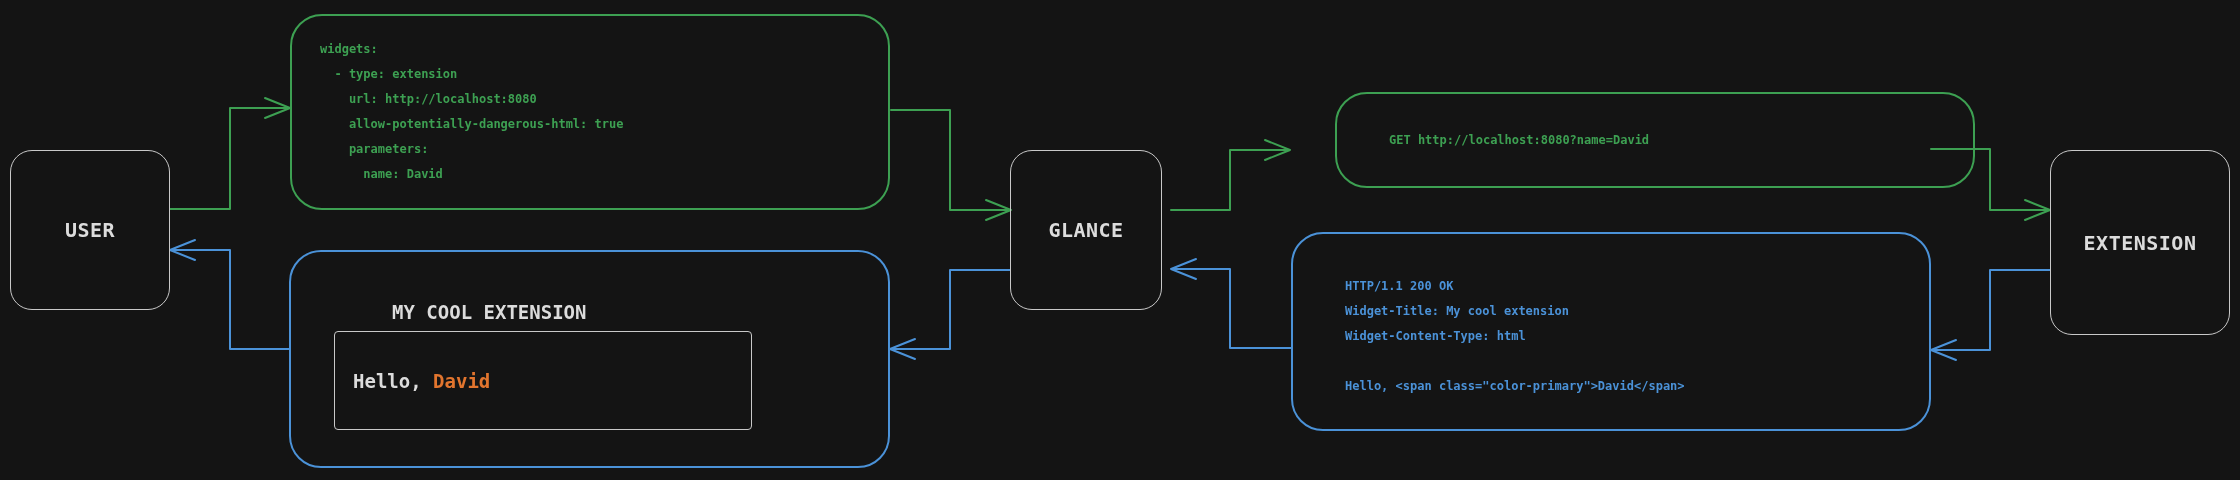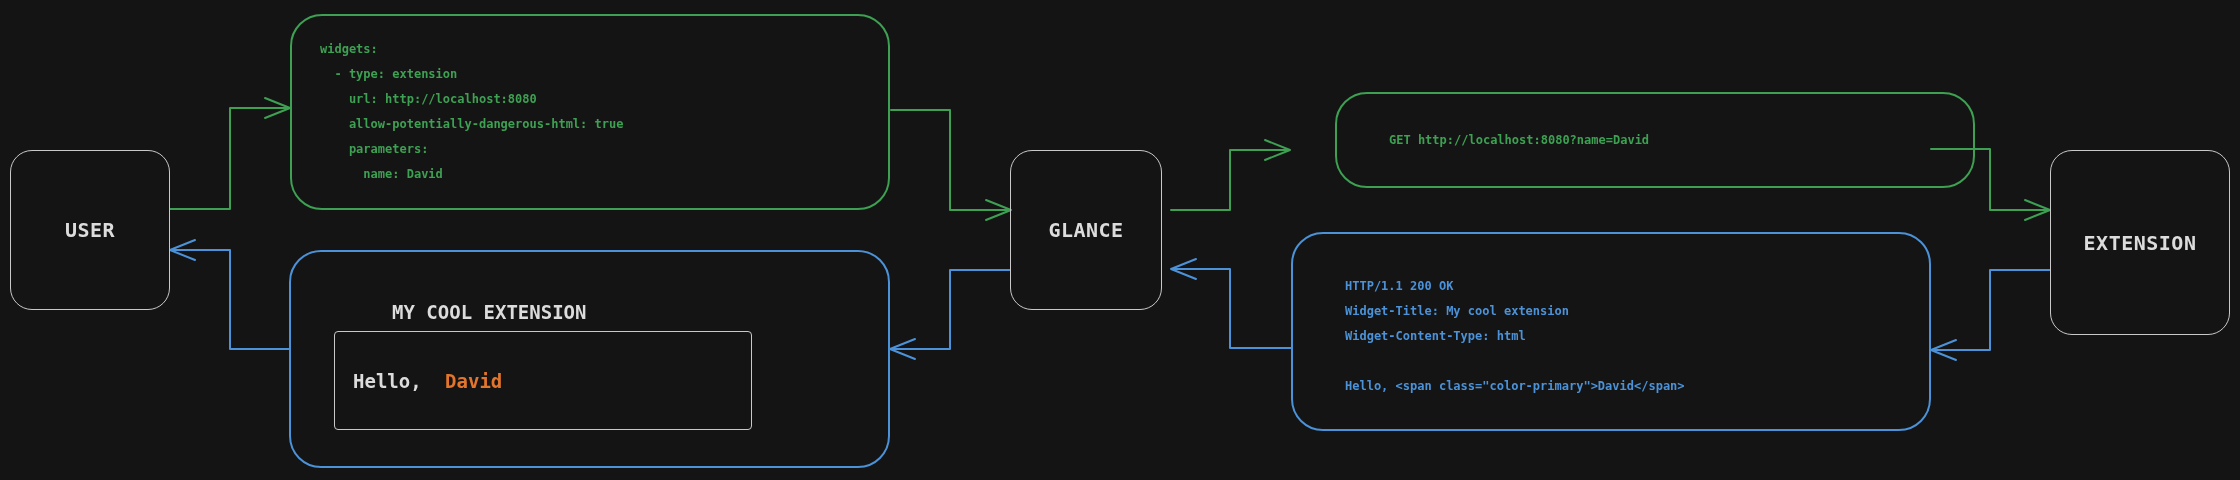--- a/index.html
+++ b/index.html
@@ -46,21 +46,21 @@
   }
   .widget-inner{
     position:absolute;left:43px;top:79px;width:418px;height:99px;
     border:1.5px solid var(--node_border,#C9C9C9);
     border-radius:4px;
     display:flex;align-items:center;
     padding-left:18px;box-sizing:border-box;
     font-size:19px;
   }
   .greeting-prefix{color:var(--text_light,#DCDCDC);white-space:pre;}
-  .greeting-name{color:var(--orange,#E2752E);white-space:pre;margin-left:12px;}
+  .greeting-name{color:var(--orange,#E2752E);white-space:pre;}
 </style>
 </head>
 <body>
 
 <div class="canvas">
 
   <svg class="edges" viewBox="0 0 2240 480">
     <g>
       <path class="edge edge-green" d="M170 209 H230 V108 H288"></path>
       <path class="edge edge-green" d="M265 98 L290 108 L265 118"></path>

